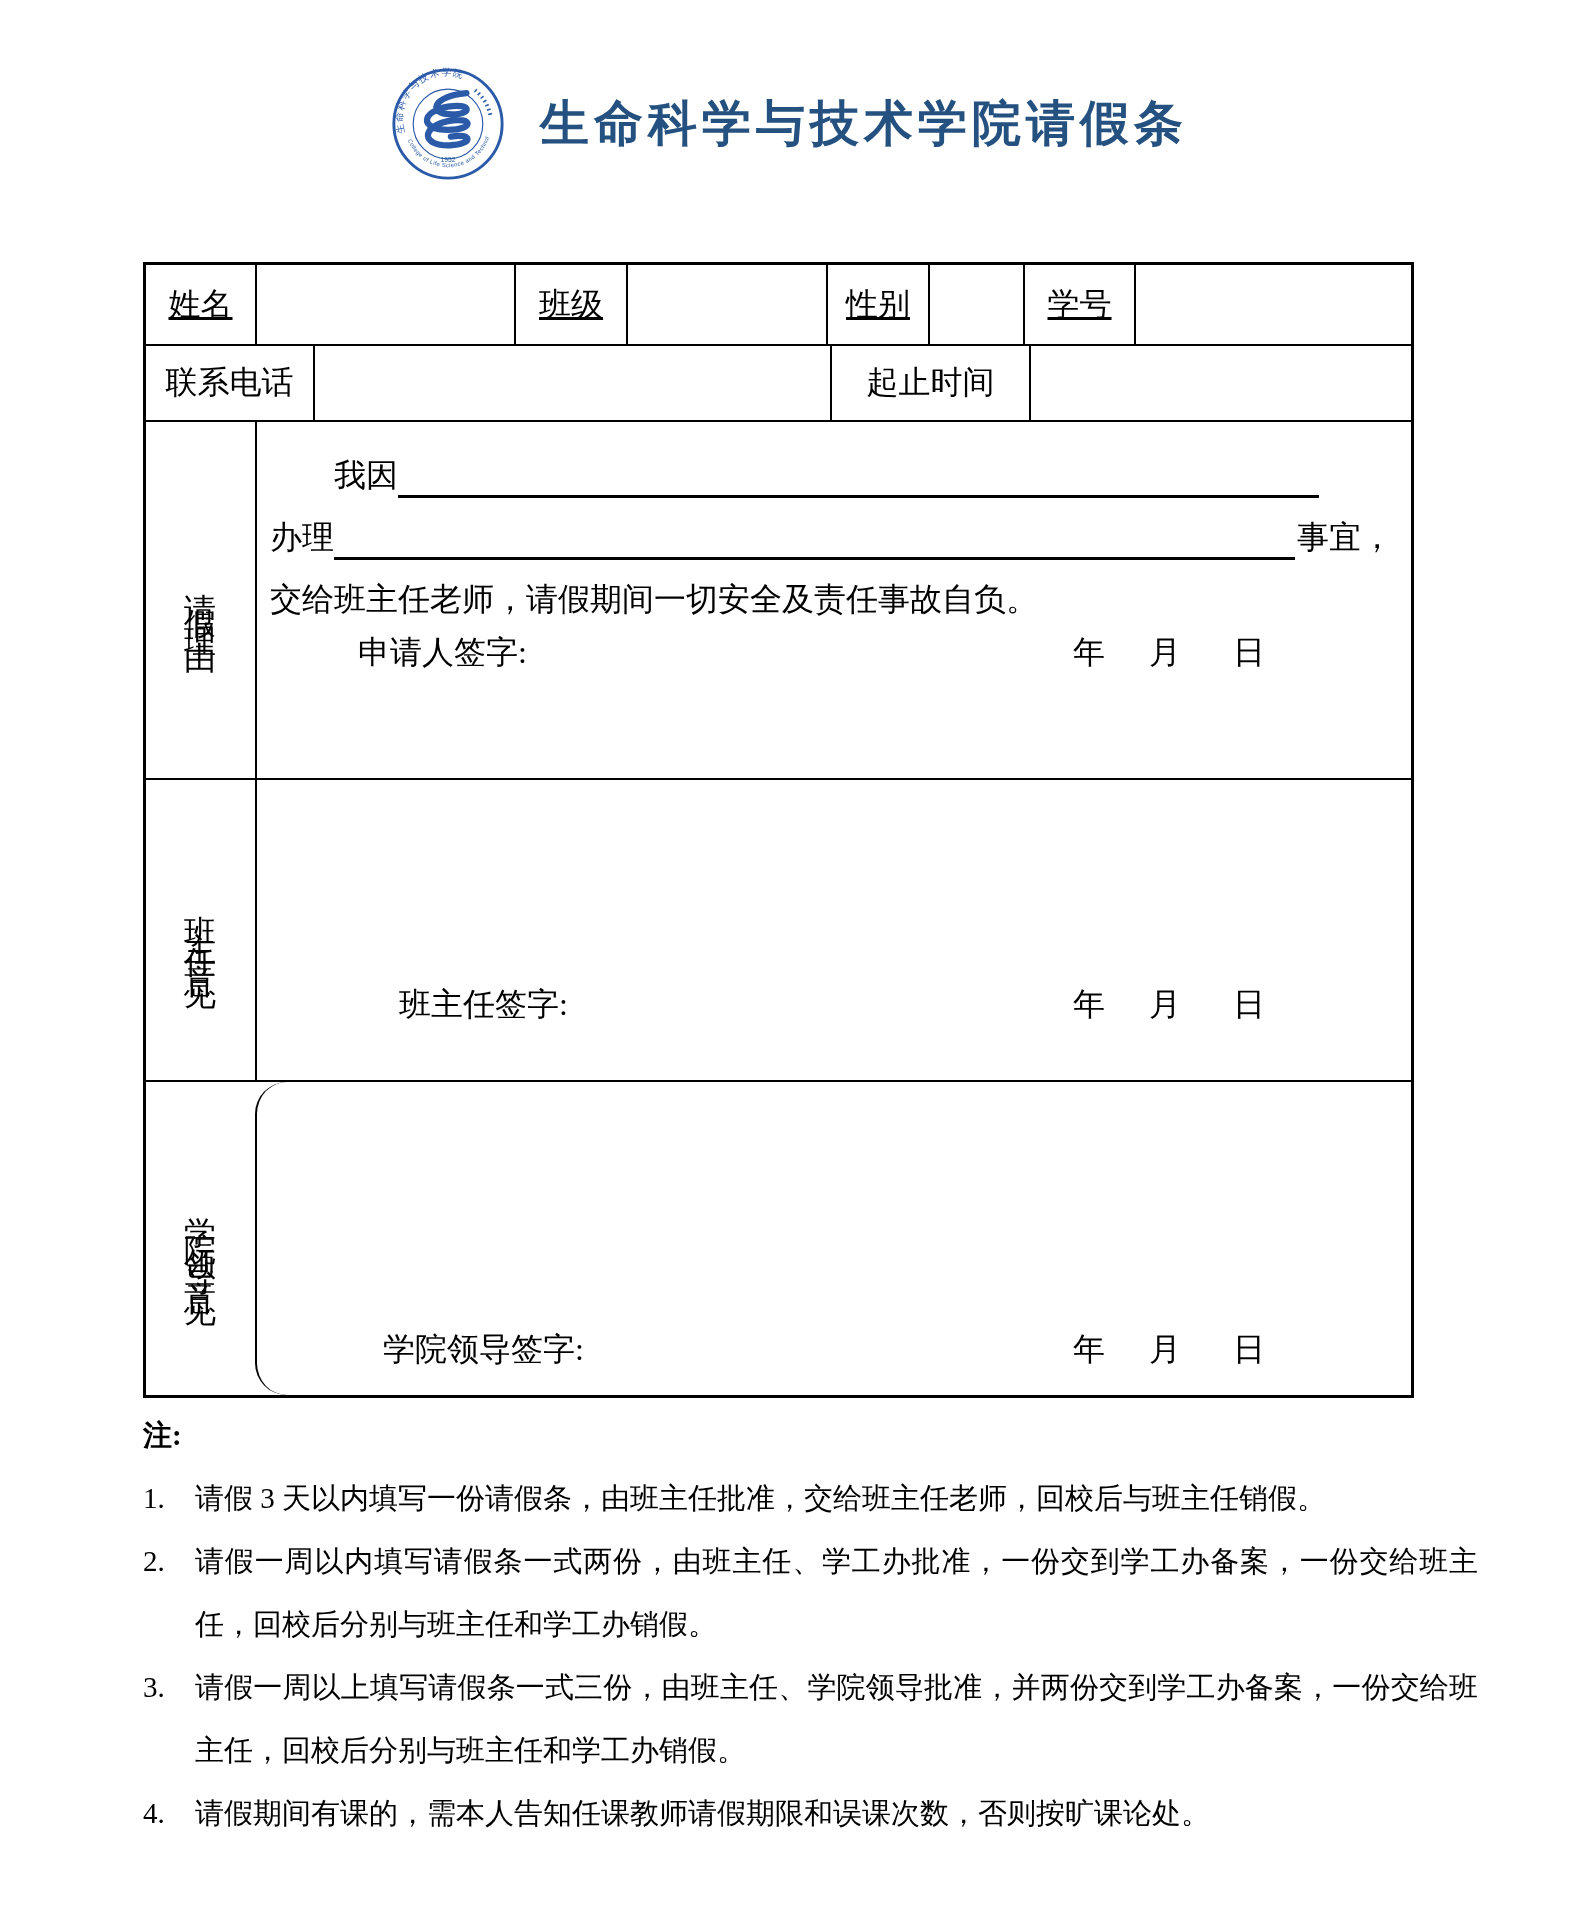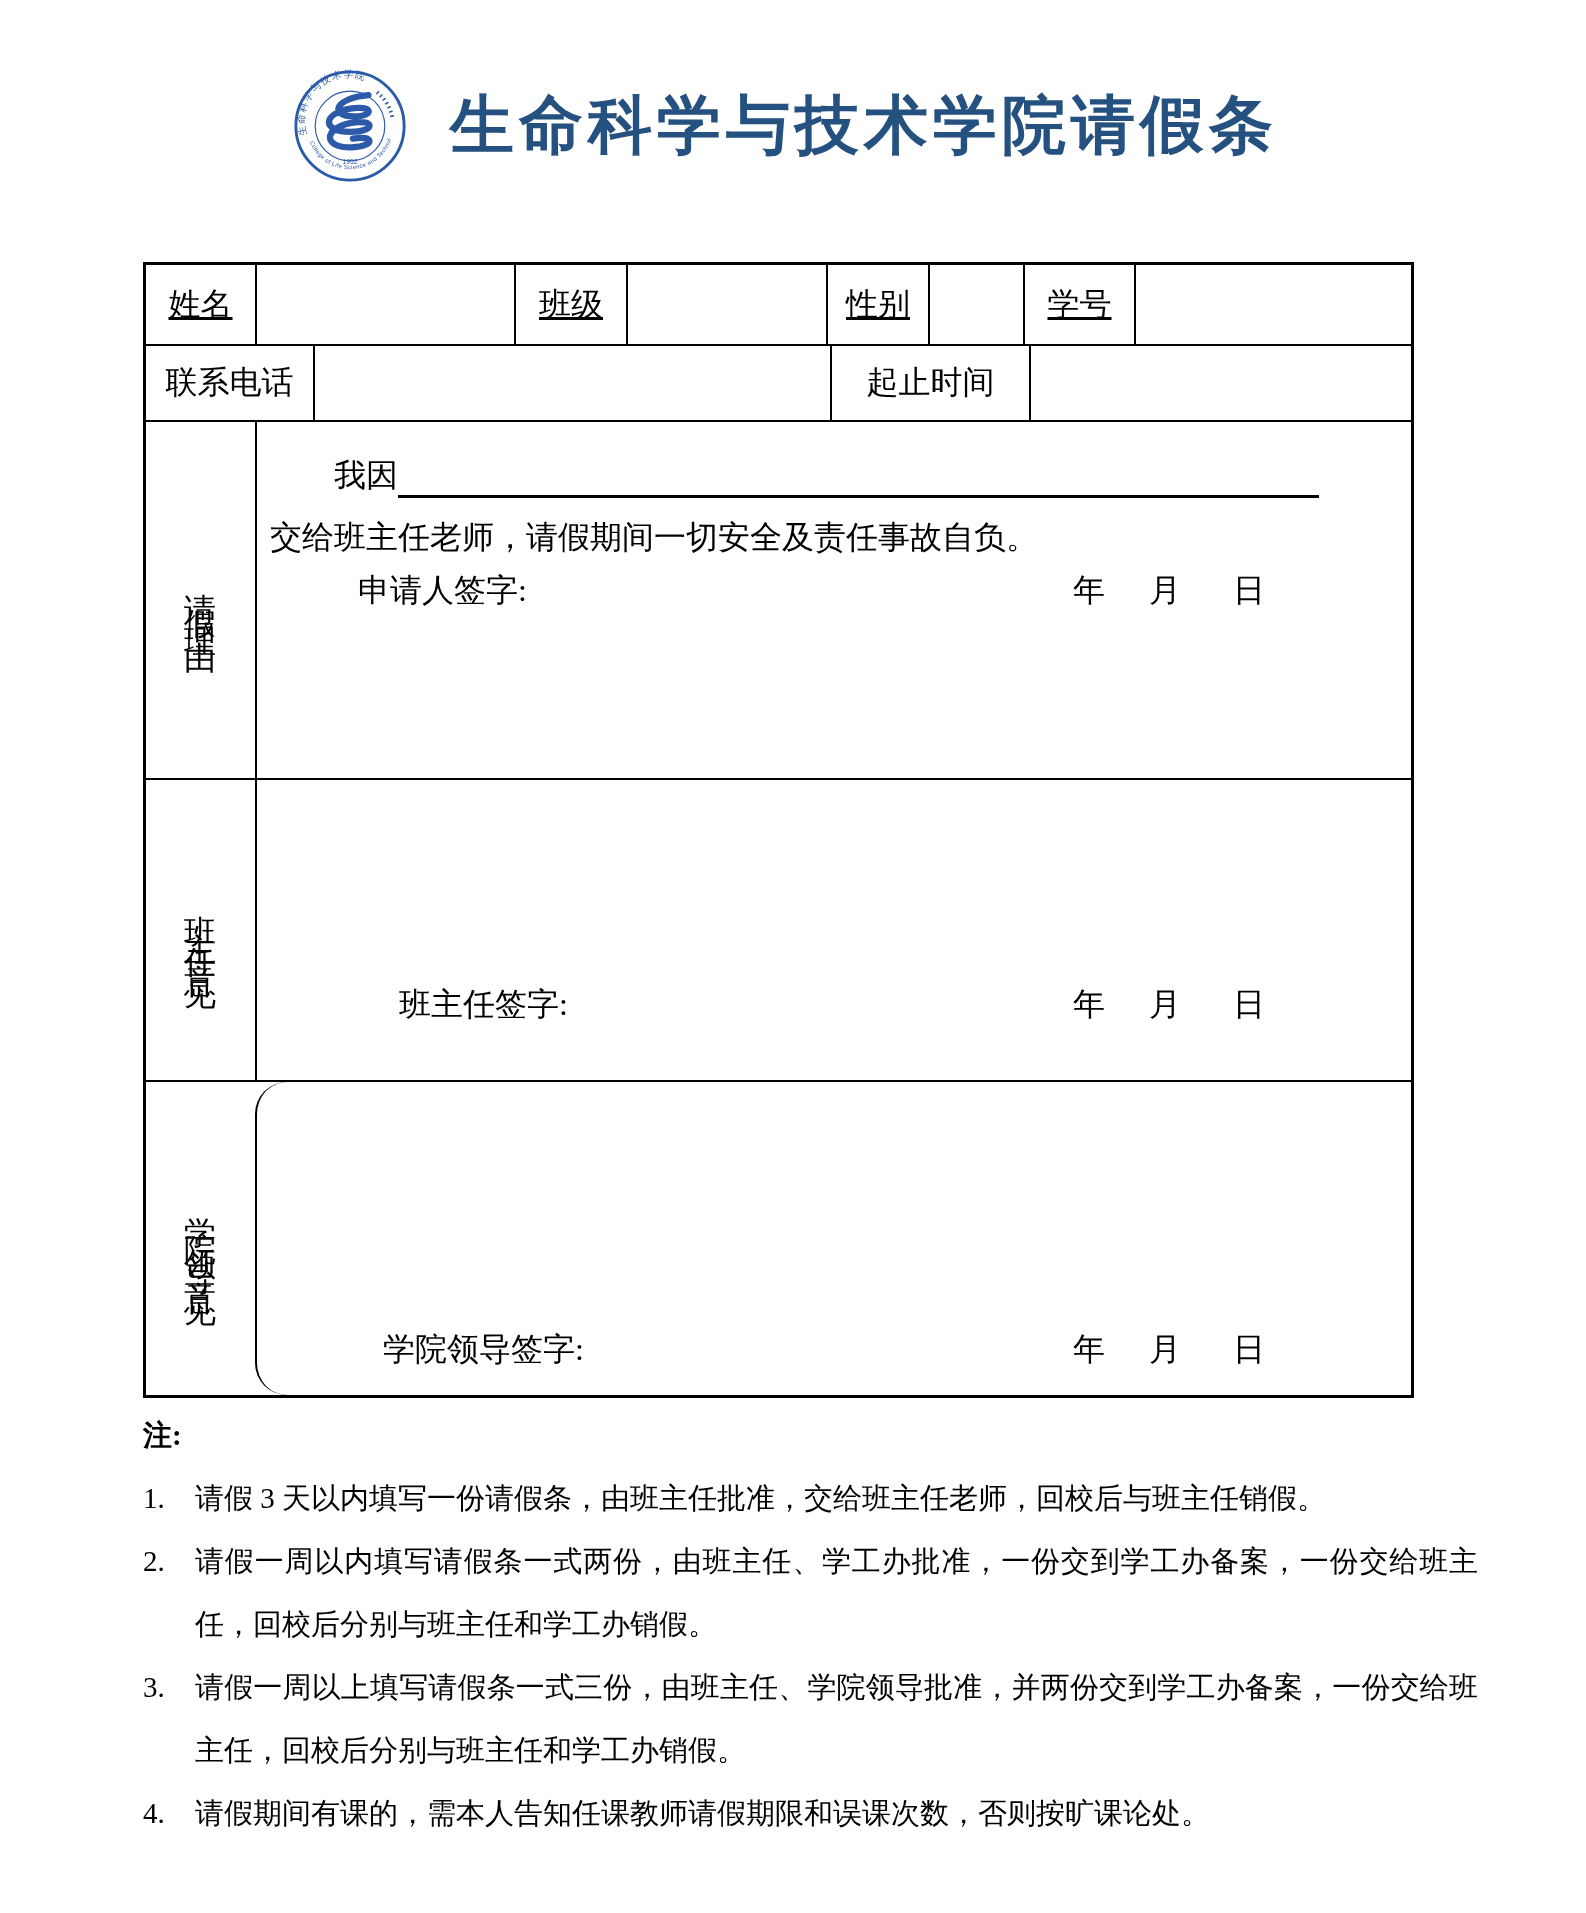--- a/index.html
+++ b/index.html
@@ -8,21 +8,21 @@
     font-family:"Liberation Serif","DejaVu Serif",serif; color:#000;
     overflow:hidden;
   }
   
   .header {
     position:absolute; top:66px; left:0; width:100%;
     display:flex; align-items:center; justify-content:center; gap:26px;
   }
   .logo { width:116px; height:116px; flex:none; }
   .title {
-    margin:16px; font-size:64px; font-weight:700; letter-spacing:5px;
+    margin:8px; font-size:49px; font-weight:700; letter-spacing:5px;
     white-space:nowrap;
   }
   
   .form-table {
     position:absolute; left:143px; top:262px; width:1271px;
     border:3px solid #000; box-sizing:border-box; font-size:32px;
   }
   .trow { display:flex; box-sizing:border-box; }
   .trow + .trow { border-top:2px solid #000; }
   .cell {
@@ -127,20 +127,25 @@
 
     <div class="trow sec-reason">
       <div class="side-label">
         <span class="vtext">请假理由</span>
       </div>
       <div class="section-content reason-content">
         <div class="fline l1">
           <span>我因</span>
           <span class="blank"></span>
         </div>
+        <div class="fline l3">
+          <span>办理</span>
+          <span class="blank"></span>
+          <span class="suffix">事宜，</span>
+        </div>
         <div class="pledge-line">交给班主任老师，请假期间一切安全及责任事故自负。</div>
         <div class="sig-line">
           <span class="sig-label">申请人签字:</span>
           <span class="date-group">
             <span class="y">年</span>
             <span class="m">月</span>
             <span class="d">日</span>
           </span>
         </div>
       </div>

